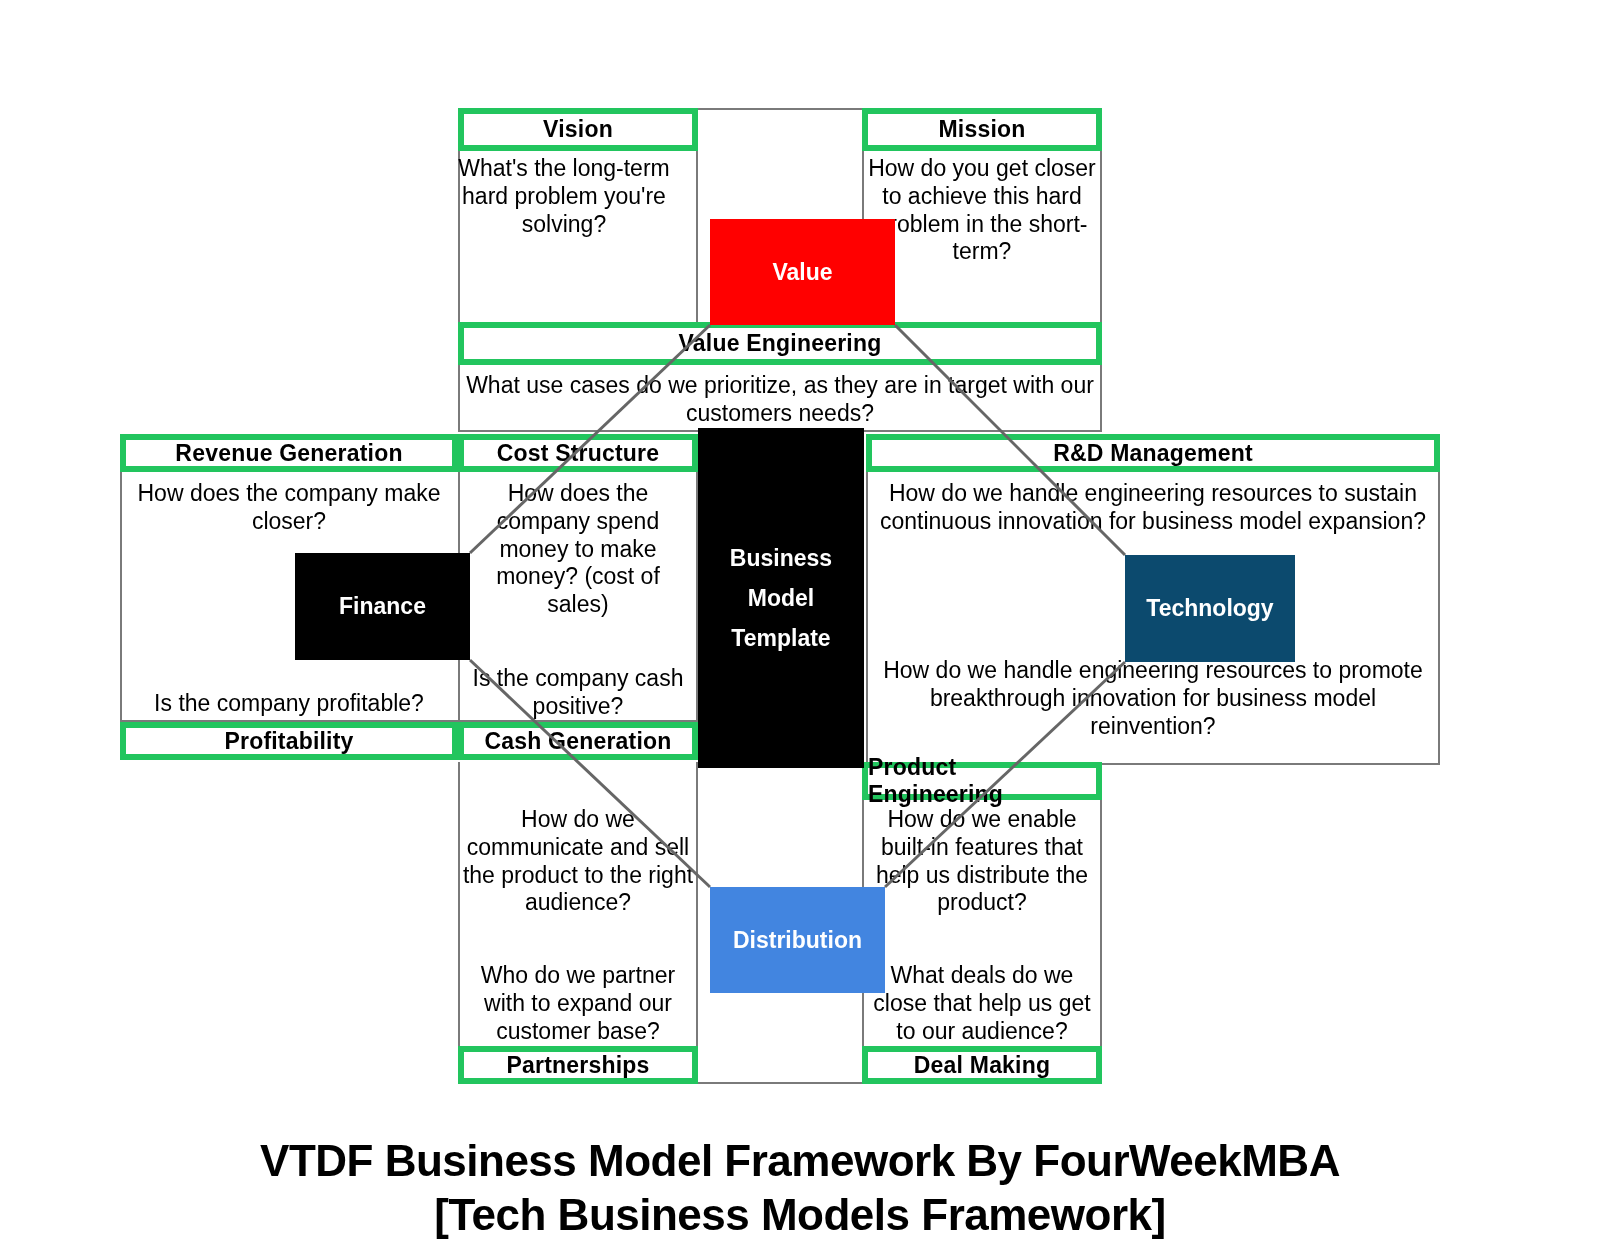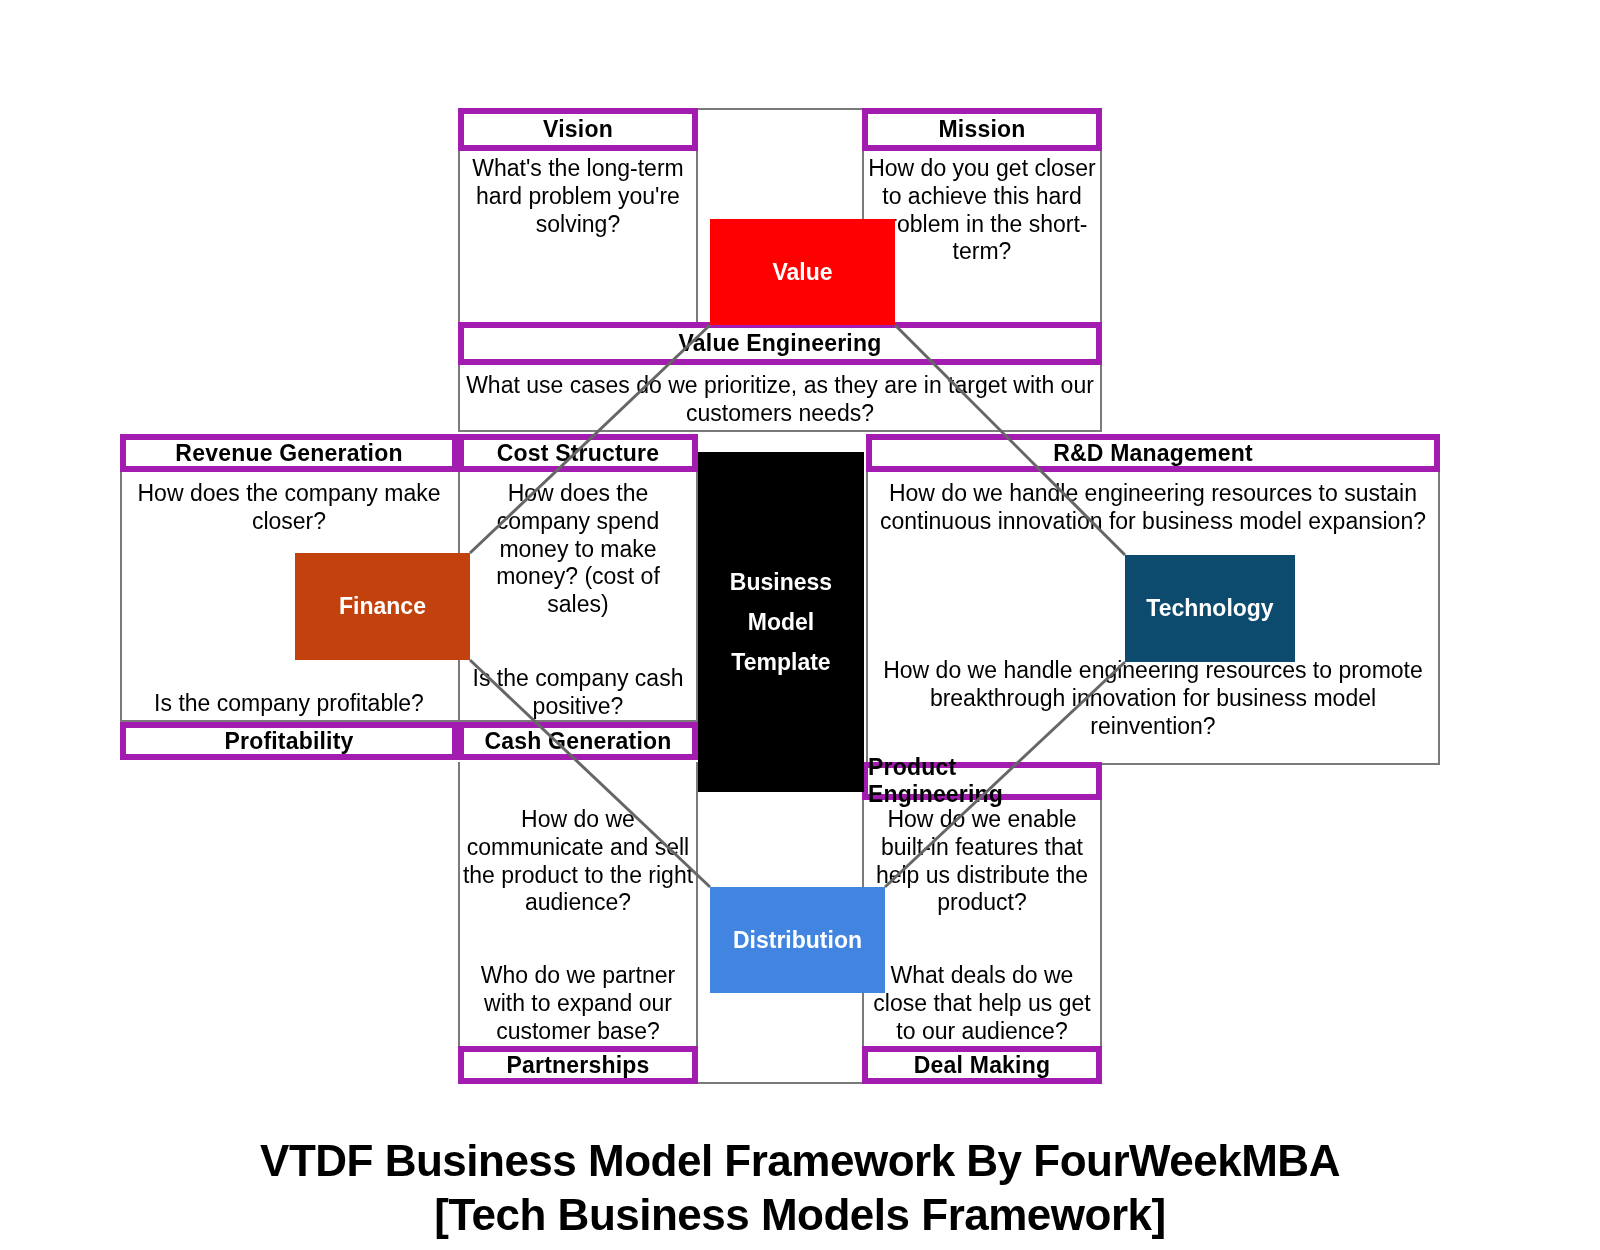--- a/index.html
+++ b/index.html
@@ -22,21 +22,21 @@
   .panel {
     position: absolute;
     background: #ffffff;
     border: 2px solid #7a7a7a;
     box-sizing: border-box;
   }
   .hdr {
     position: absolute;
     box-sizing: border-box;
     background: #ffffff;
-    border: 6px solid #a21caf;
+    border: 6px solid #22c55e;
     display: flex;
     align-items: center;
     justify-content: center;
     font-weight: bold;
     font-size: 23px;
     color: #000000;
     letter-spacing: .2px;
     z-index: 6;
   }
   .qtext {
@@ -113,21 +113,21 @@
 
   <div style="position:absolute; left:696px; top:108px; width:168px; height:2px; background:#7a7a7a; z-index:4;"></div>
 
   <div class="hdr" style="left:458px; top:108px; width:240px; height:43px;">
     <span>Vision</span>
   </div>
   <div class="hdr" style="left:862px; top:108px; width:240px; height:43px;">
     <span>Mission</span>
   </div>
 
-  <div class="qtext" style="left:462px; top:155px; width:232px;">What's the long-term hard problem you're solving?</div>
+  <div class="qtext" style="left:448px; top:155px; width:232px;">What's the long-term hard problem you're solving?</div>
   <div class="qtext" style="left:866px; top:155px; width:232px;">How do you get closer to achieve this hard problem in the short-term?</div>
 
   <div class="panel" style="left:458px; top:322px; width:644px; height:110px; border-top:none;"></div>
 
   <div class="hdr" style="left:458px; top:322px; width:644px; height:43px;">
     <span>Value Engineering</span>
   </div>
   <div class="qtext" style="left:466px; top:372px; width:628px;">What use cases do we prioritize, as they are in target with our customers needs?</div>
 
   <div class="panel" style="left:120px; top:434px; width:578px; height:288px; border-top:none;"></div>
@@ -175,41 +175,41 @@
   <div class="qtext" style="left:462px; top:962px; width:232px;">Who do we partner with to expand our customer base?</div>
   <div class="qtext" style="left:866px; top:962px; width:232px;">What deals do we close that help us get to our audience?</div>
 
   <div class="hdr" style="left:458px; top:1046px; width:240px; height:38px;">
     <span>Partnerships</span>
   </div>
   <div class="hdr" style="left:862px; top:1046px; width:240px; height:38px;">
     <span>Deal Making</span>
   </div>
 
-  <div id="center-block" style="left:698px; top:428px; width:166px; height:340px;margin-top:24px;">
+  <div id="center-block" style="left:698px; top:428px; width:166px; height:340px;">
     <span>Business</span>
     <span>Model</span>
     <span>Template</span>
   </div>
 
   <svg id="connectors" viewBox="0 0 1600 1250">
 
     <line x1="710" y1="325" x2="470" y2="553" stroke="#666666" stroke-width="3"></line>
 
     <line x1="470" y1="660" x2="710" y2="887" stroke="#666666" stroke-width="3"></line>
 
     <line x1="895" y1="325" x2="1125" y2="555" stroke="#666666" stroke-width="3"></line>
 
     <line x1="1125" y1="662" x2="885" y2="887" stroke="#666666" stroke-width="3"></line>
   </svg>
 
   <div class="node" style="left:710px; top:219px; width:185px; height:106px; background:#FF0000;">
     <span>Value</span>
   </div>
-  <div class="node" style="left:295px; top:553px; width:175px; height:107px; background:#c2410c;">
+  <div class="node" style="left:295px; top:553px; width:175px; height:107px; background:#000000;">
     <span>Finance</span>
   </div>
   <div class="node" style="left:1125px; top:555px; width:170px; height:107px; background:#0c4a6e;">
     <span>Technology</span>
   </div>
   <div class="node" style="left:710px; top:887px; width:175px; height:106px; background:#4285E0;">
     <span>Distribution</span>
   </div>
 
   <div id="caption" style="top:1134px;">

